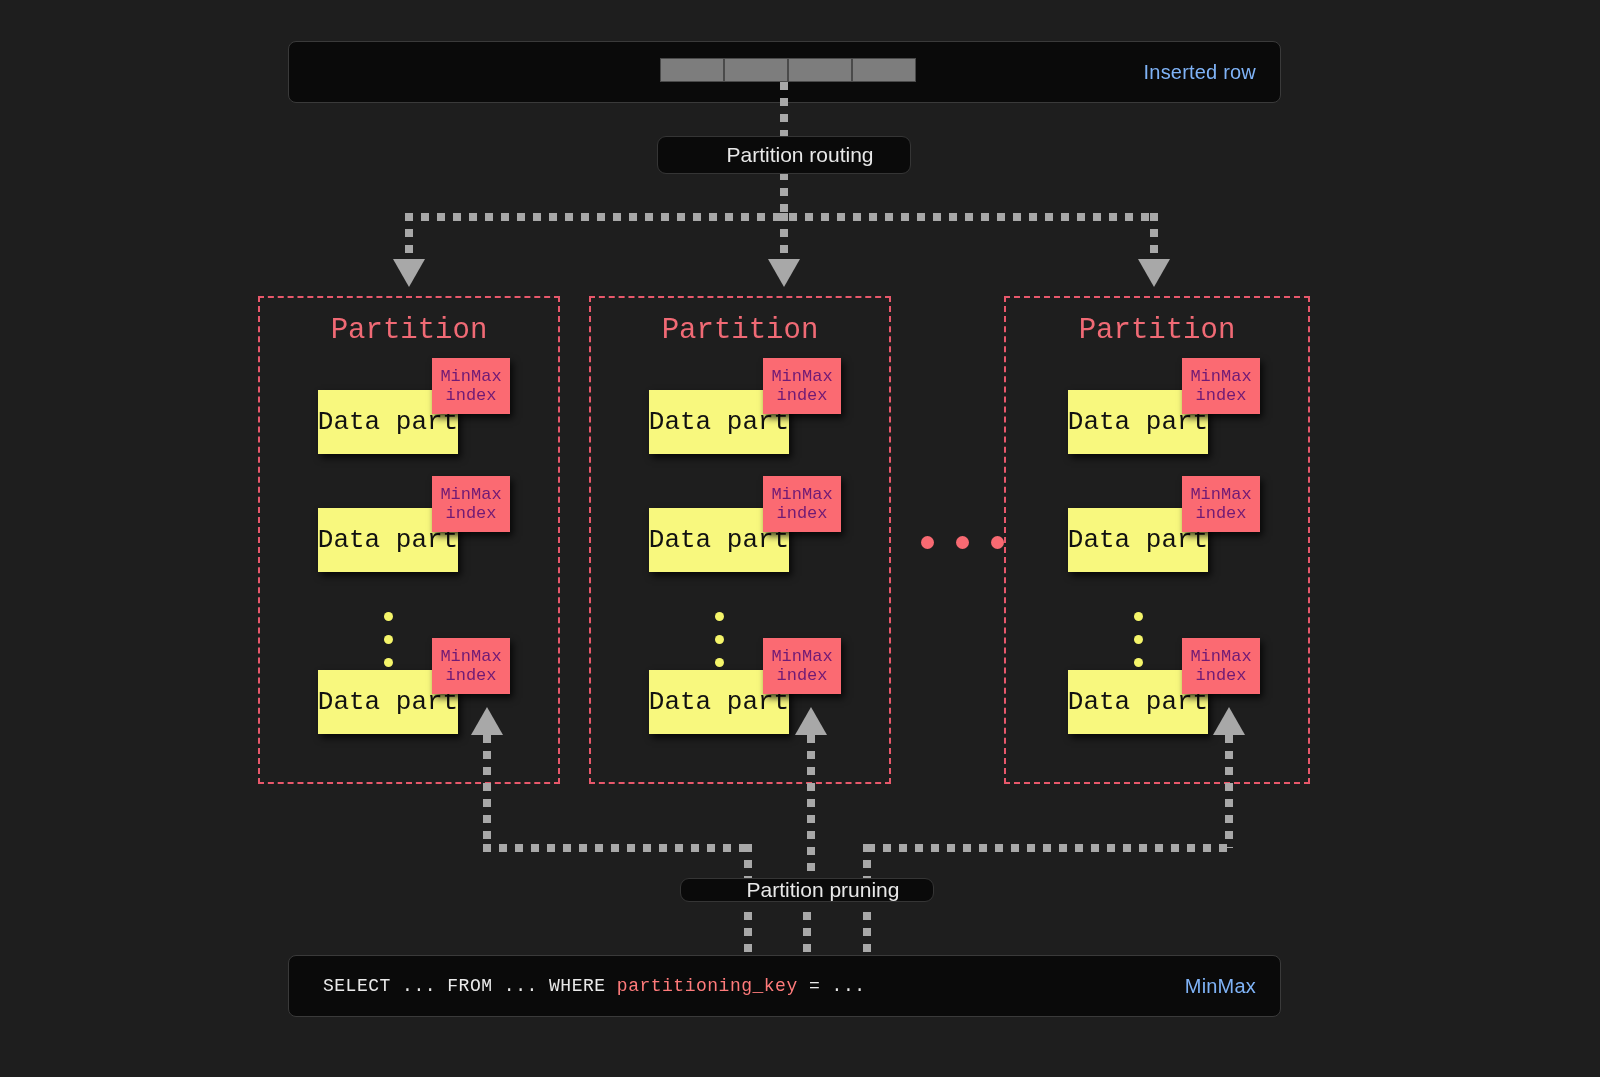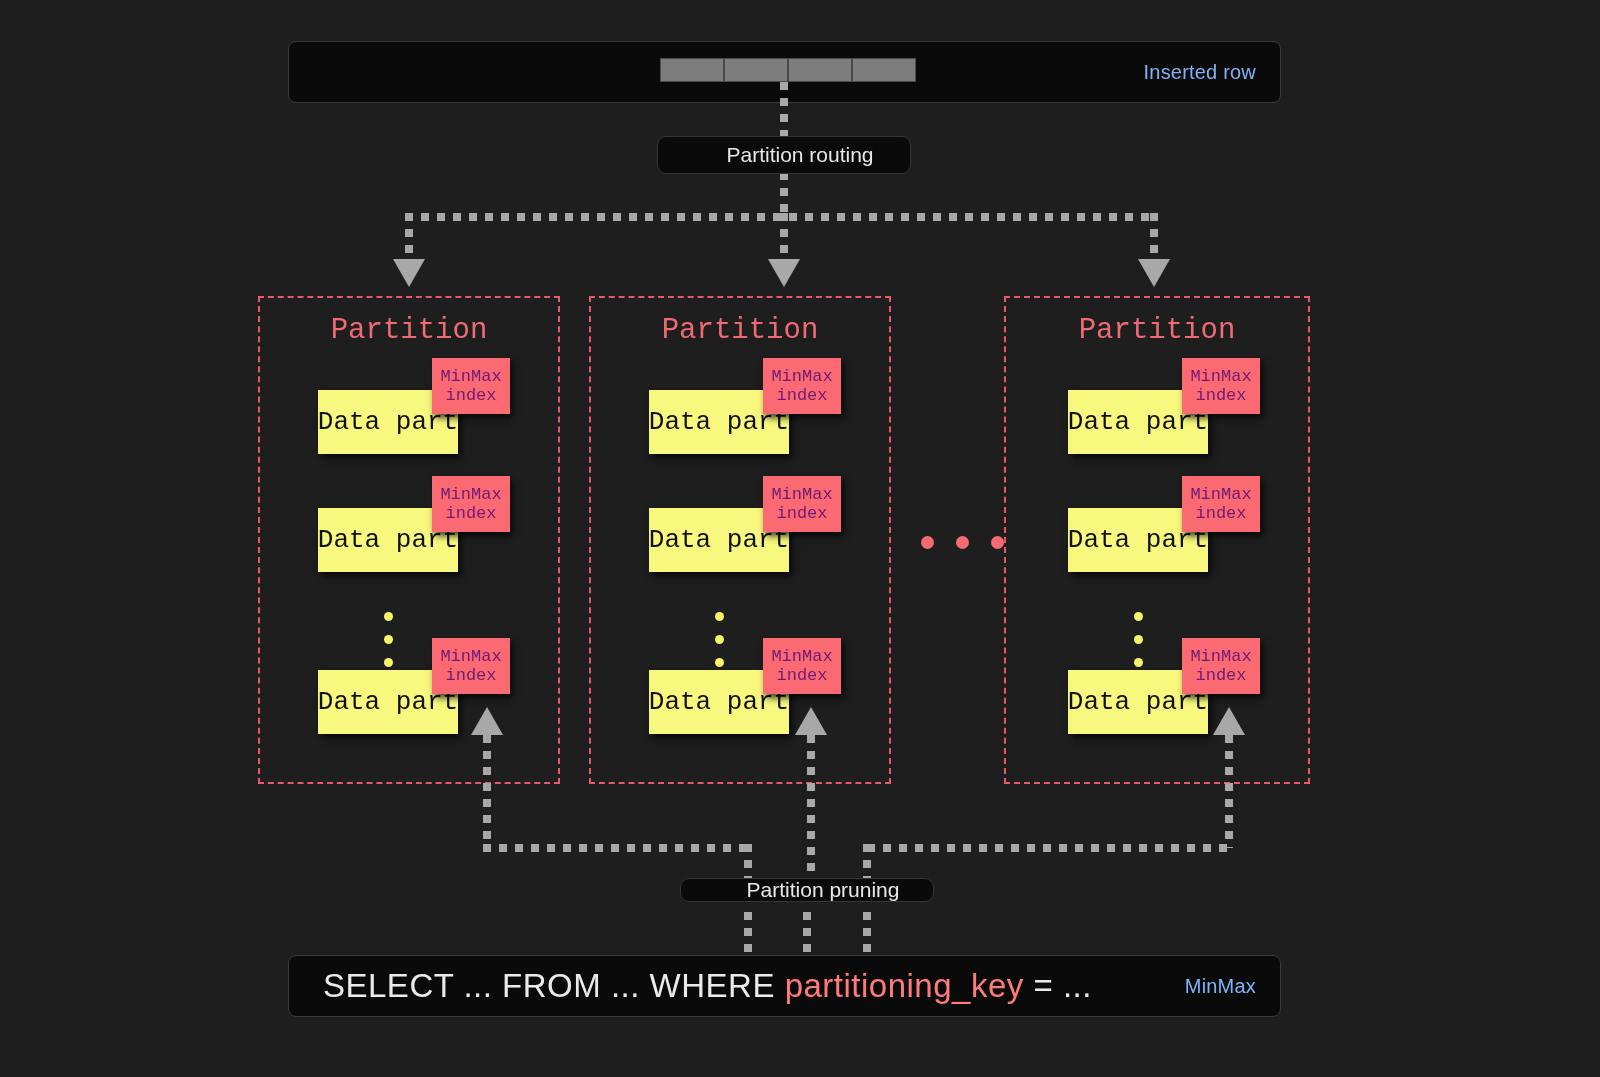--- a/index.html
+++ b/index.html
@@ -99,22 +99,22 @@
   .v-dots span{width:9px;height:9px;border-radius:50%;background:#f5f56a;display:block;}
 
   
   #mid-ellipsis{position:absolute;left:921px;top:536px;display:flex;gap:22px;}
   #mid-ellipsis span{width:13px;height:13px;border-radius:50%;background:#f86a72;display:block;}
 
   
   #query-bar{left:288px;top:955px;width:993px;height:62px;}
   .query-code{
     position:absolute;left:34px;top:50%;transform:translateY(-50%);
-    font-family:Liberation Sans, sans-serif;
-    font-size:33px;color:#eaeaea;white-space:pre;letter-spacing:.5px;
+    font-family:Liberation Mono, monospace;
+    font-size:18px;color:#eaeaea;white-space:pre;letter-spacing:.5px;
   }
   .query-code .kw{color:#ff7b7b;}
 </style>
 </head>
 <body>
 
 <div id="stage">
 
   <div class="bar" id="inserted-row-bar">
     <div class="row-cells">

